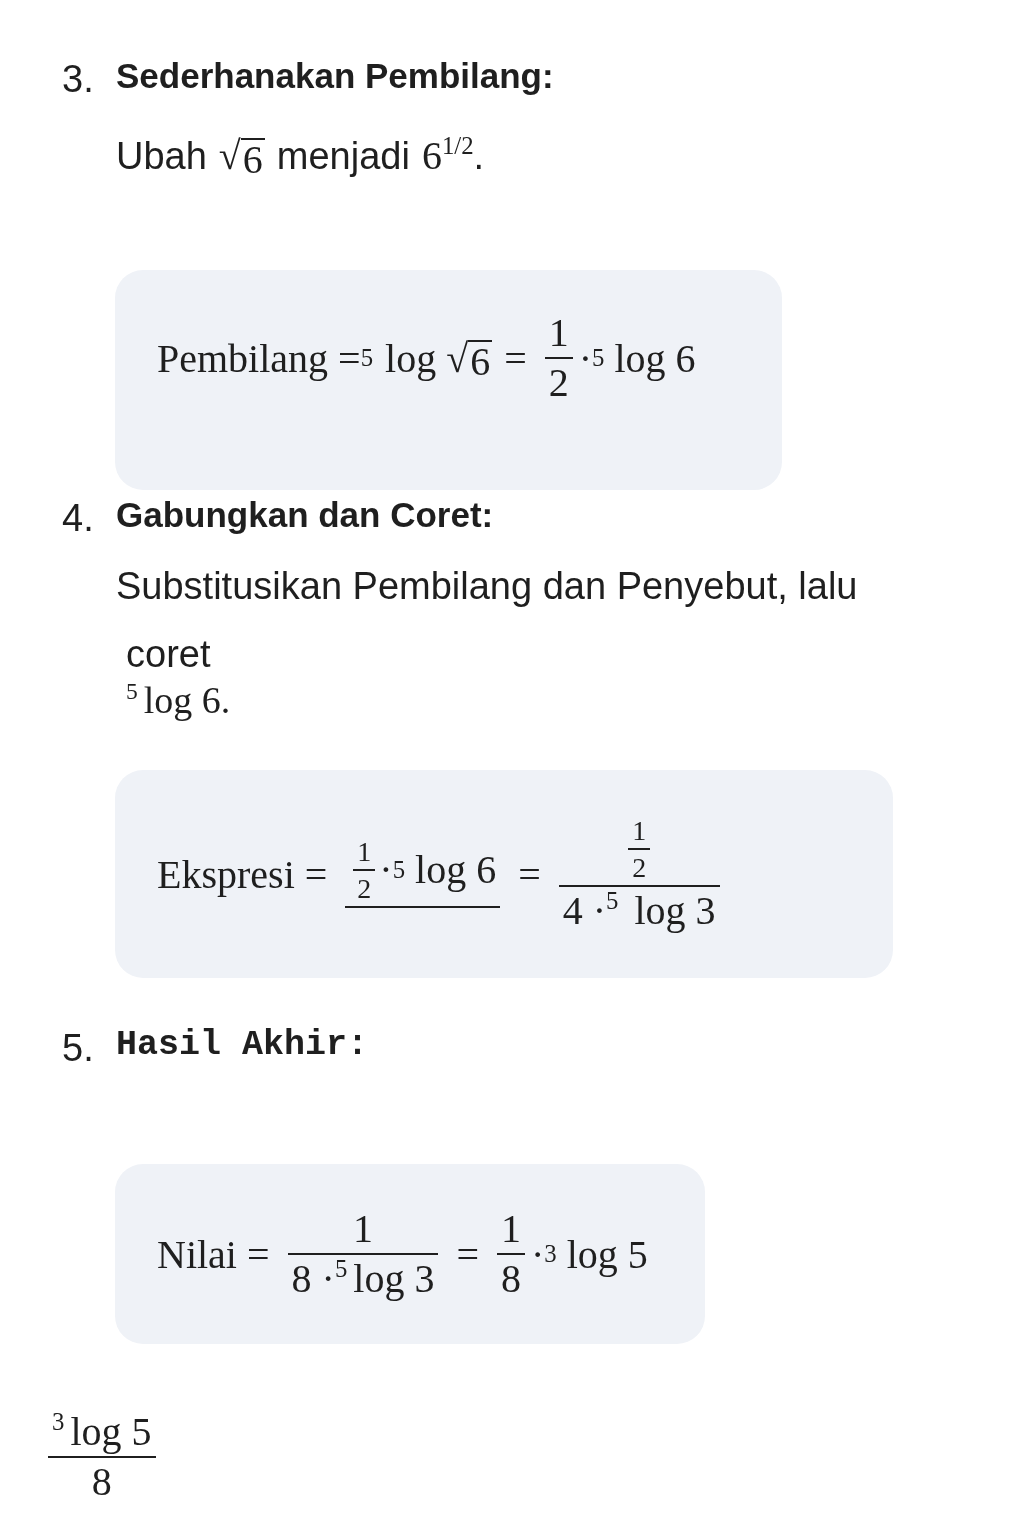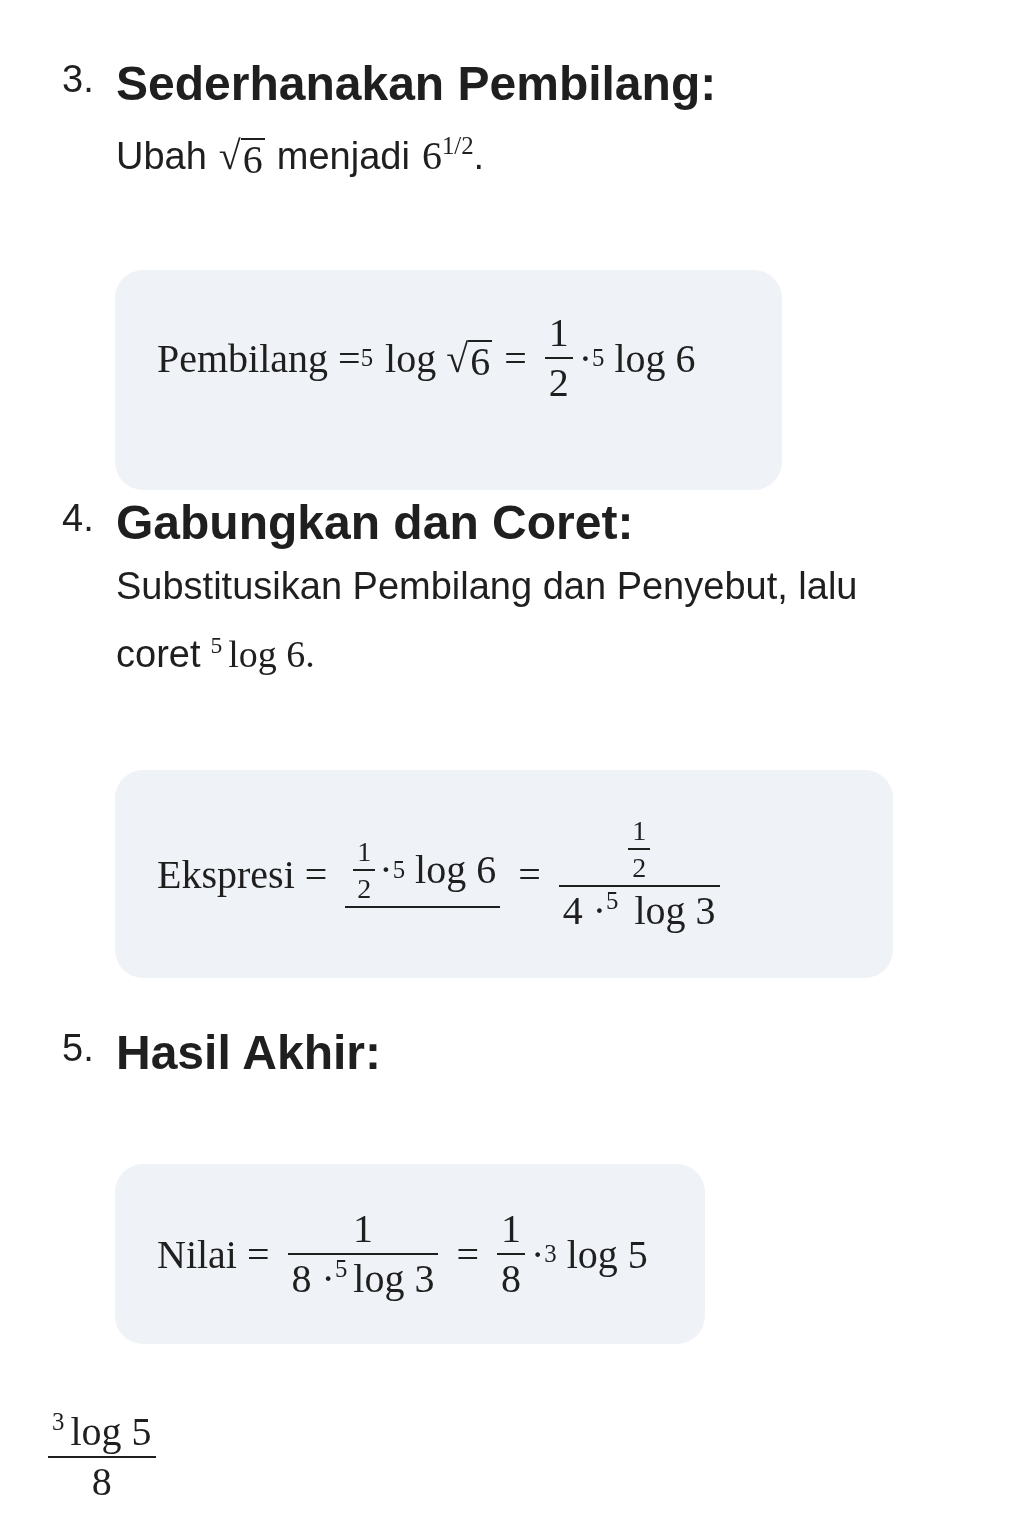--- a/index.html
+++ b/index.html
@@ -1,20 +1,20 @@
 <!DOCTYPE html>
 <html><head>
 <meta charset="utf-8">
 <style>
   html, body { margin: 0; padding: 0; background: #ffffff; }
   body { width: 1024px; height: 1528px; position: relative; overflow: hidden; color: #1f1f1f; }
   .sans { font-family: "Liberation Sans", "DejaVu Sans", sans-serif; }
   .abs { position: absolute; }
   .num { font-size: 38px; color: #1f1f1f; }
-  .heading { font-size: 48px; font-weight: 700; color: #1f1f1f; }
+  .heading { font-size: 35px; font-weight: 700; color: #1f1f1f; }
   .para { font-size: 38px; color: #1f1f1f; line-height: 1.2; }
   .math { font-family: "Liberation Serif", "DejaVu Serif", serif; color: #1f1f1f; }
   .box { position: absolute; background: #eff2f7; border-radius: 28px; }
   .box .row { position: absolute; left: 42px; display: flex; align-items: center; font-family: "Liberation Serif", "DejaVu Serif", serif; font-size: 40px; color: #1f1f1f; white-space: nowrap; }
   .frac { display: inline-flex; flex-direction: column; align-items: center; vertical-align: middle; margin: 0 6px; }
   .frac .n, .frac .d { padding: 0 4px; line-height: 1.05; display: block; text-align: center; }
   .frac .bar { align-self: stretch; height: 2px; background: #1f1f1f; margin: 3px 0; }
   .small { font-size: 28px; }
   sup.s { font-size: 0.62em; vertical-align: 0.6em; line-height: 0; text-align: center; }
   .sqrt { display: inline-flex; align-items: flex-end; }
@@ -58,21 +58,21 @@
       </span>
     <span>·</span>
       <sup class="s">5</sup>
     <span style="margin-left:10px;">log 6</span>
   </div>
 </div>
 
 <div class="abs sans num" style="left:62px; top:497px;">4.</div>
 <div class="abs sans heading" style="left:116px; top:495px;text-align:center;">Gabungkan dan Coret:</div>
 <div class="abs sans para" style="left:116px; top:564px; white-space:nowrap;">Substitusikan Pembilang dan Penyebut, lalu</div>
-<div class="abs sans para" style="left:116px; top:632px; display:flex; align-items:baseline; white-space:nowrap;">
+<div class="abs sans para" style="left:116px; top:632px; display:flex; align-items:baseline; white-space:nowrap;flex-direction:column;">
   <span>coret</span>
   <span class="math" style="font-size:38px; margin-left:10px;"><sup class="s">5</sup><span style="margin-left:6px;">log 6.</span></span>
 </div>
 
 <div class="box" style="left:115px; top:770px; width:778px; height:208px;">
   <div class="row" style="top:36px; height:136px;">
     <span>Ekspresi =</span>
     <span class="frac" style="margin-left:18px;">
       <span class="n" style="display:flex; align-items:center;">
         <span class="frac small" style="margin:0 4px;">
@@ -98,21 +98,21 @@
       <span class="bar"></span>
       <span class="d">
         <span>4 ·</span><sup class="s">5</sup>
         <span style="margin-left:6px;">log 3</span>
       </span>
     </span>
   </div>
 </div>
 
 <div class="abs sans num" style="left:62px; top:1027px;">5.</div>
-<div class="abs sans heading" style="left:116px; top:1025px;">Hasil Akhir:</div>
+<div class="abs sans heading" style="left:116px; top:1025px;font-family:Liberation Mono, monospace;">Hasil Akhir:</div>
 
 <div class="box" style="left:115px; top:1164px; width:590px; height:180px;">
   <div class="row" style="top:34px; height:112px;">
     <span>Nilai =</span>
     <span class="frac" style="margin-left:18px;">
       <span class="n">1</span>
       <span class="bar"></span>
       <span class="d"><span>8 ·</span><sup class="s">5</sup><span style="margin-left:6px;">log 3</span></span>
     </span>
     <span style="margin:0 12px;">=</span>

